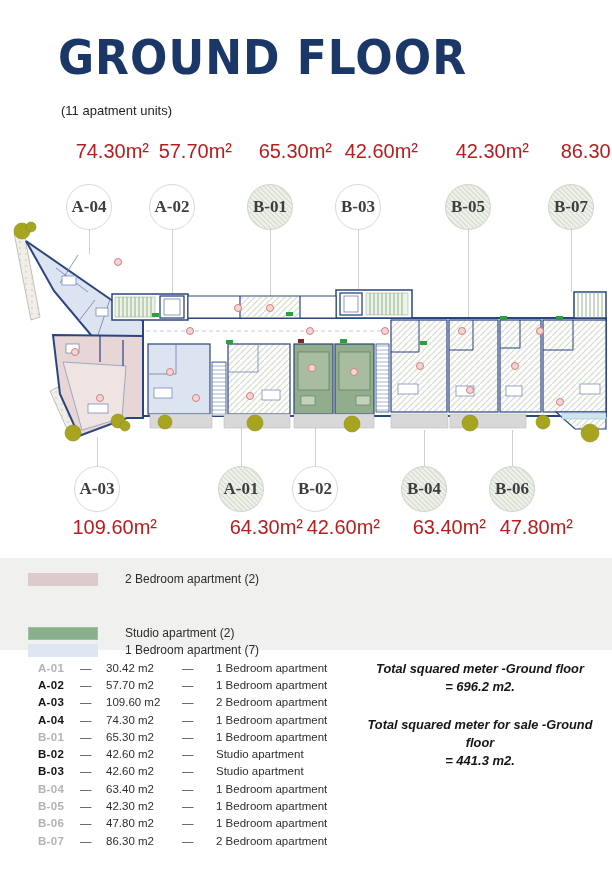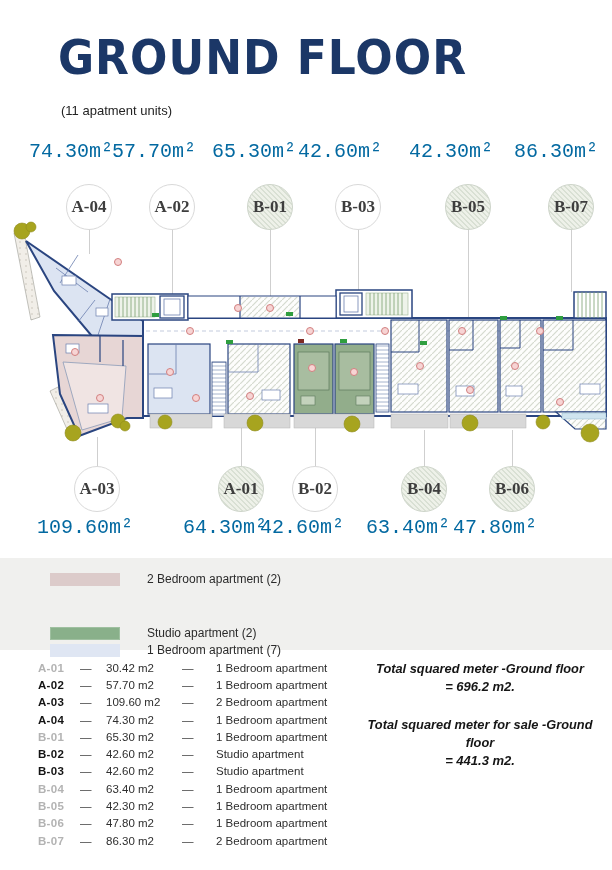--- a/index.html
+++ b/index.html
@@ -10,40 +10,40 @@
   
   .title{
     position:absolute;left:58px;top:30px;
     font-family:"DejaVu Sans",sans-serif;font-weight:bold;
     font-size:44px;letter-spacing:1px;color:#1b3767;
     transform:scaleY(1.08);transform-origin:left top;white-space:nowrap;
   }
   .subtitle{position:absolute;left:61px;top:103px;font-size:13px;color:#232323;}
   
   .area-label{
-    position:absolute;top:140px;width:120px;margin-left:-60px;text-align:left;
-    font-family:Liberation Mono, monospace;font-size:20px;color:#0369a1;
+    position:absolute;top:140px;width:120px;margin-left:-60px;text-align:right;
+    font-family:Liberation Sans, sans-serif;font-size:20px;color:#b91c1c;
   }
   .area-label.bottom{top:516px;}
   .unit-circle{
     position:absolute;top:184px;width:46px;height:46px;margin-left:-23px;
     border-radius:50%;display:flex;align-items:center;justify-content:center;
     font-family:"Liberation Serif",serif;font-size:17px;font-weight:bold;color:#3e3e3e;
     background:#ffffff;border:1.5px solid #d9d9d9;box-sizing:border-box;z-index:3;
   }
   .unit-circle.bottom{top:466px;}
   .unit-circle.hatched{
     background:repeating-linear-gradient(45deg,#eef1e9 0 2px,#d9e0d4 2px 3.5px);
     border:1px solid #cdd4c9;
   }
   .vline{position:absolute;width:1px;background:#cfcfcf;z-index:1;}
   .plan-svg{position:absolute;left:0;top:0;z-index:2;pointer-events:none;}
   
   .legend-box{position:absolute;left:0;top:558px;width:612px;height:92px;background:#f0f0ee;}
-  .legend-row{position:absolute;left:50px;display:flex;align-items:center;height:14px;text-align:center;}
+  .legend-row{position:absolute;left:28px;display:flex;align-items:center;height:14px;text-align:center;}
   .legend-row .swatch{width:70px;height:13px;margin-right:27px;}
   .legend-row .swatch.pink{background:#dccbca;}
   .legend-row .swatch.blue{background:#dfe6f3;}
   .legend-row .swatch.green{background:#89b08a;border:1px solid #9fc0a0;box-sizing:border-box;}
   .legend-row .lbl{font-size:12px;color:#2b2b2b;}
   
   .apt-table{position:absolute;left:38px;top:659px;}
   .apt-row{
     display:grid;grid-template-columns:42px 26px 76px 34px auto;
     align-items:center;height:17.3px;font-size:11.5px;color:#2e2e2e;

